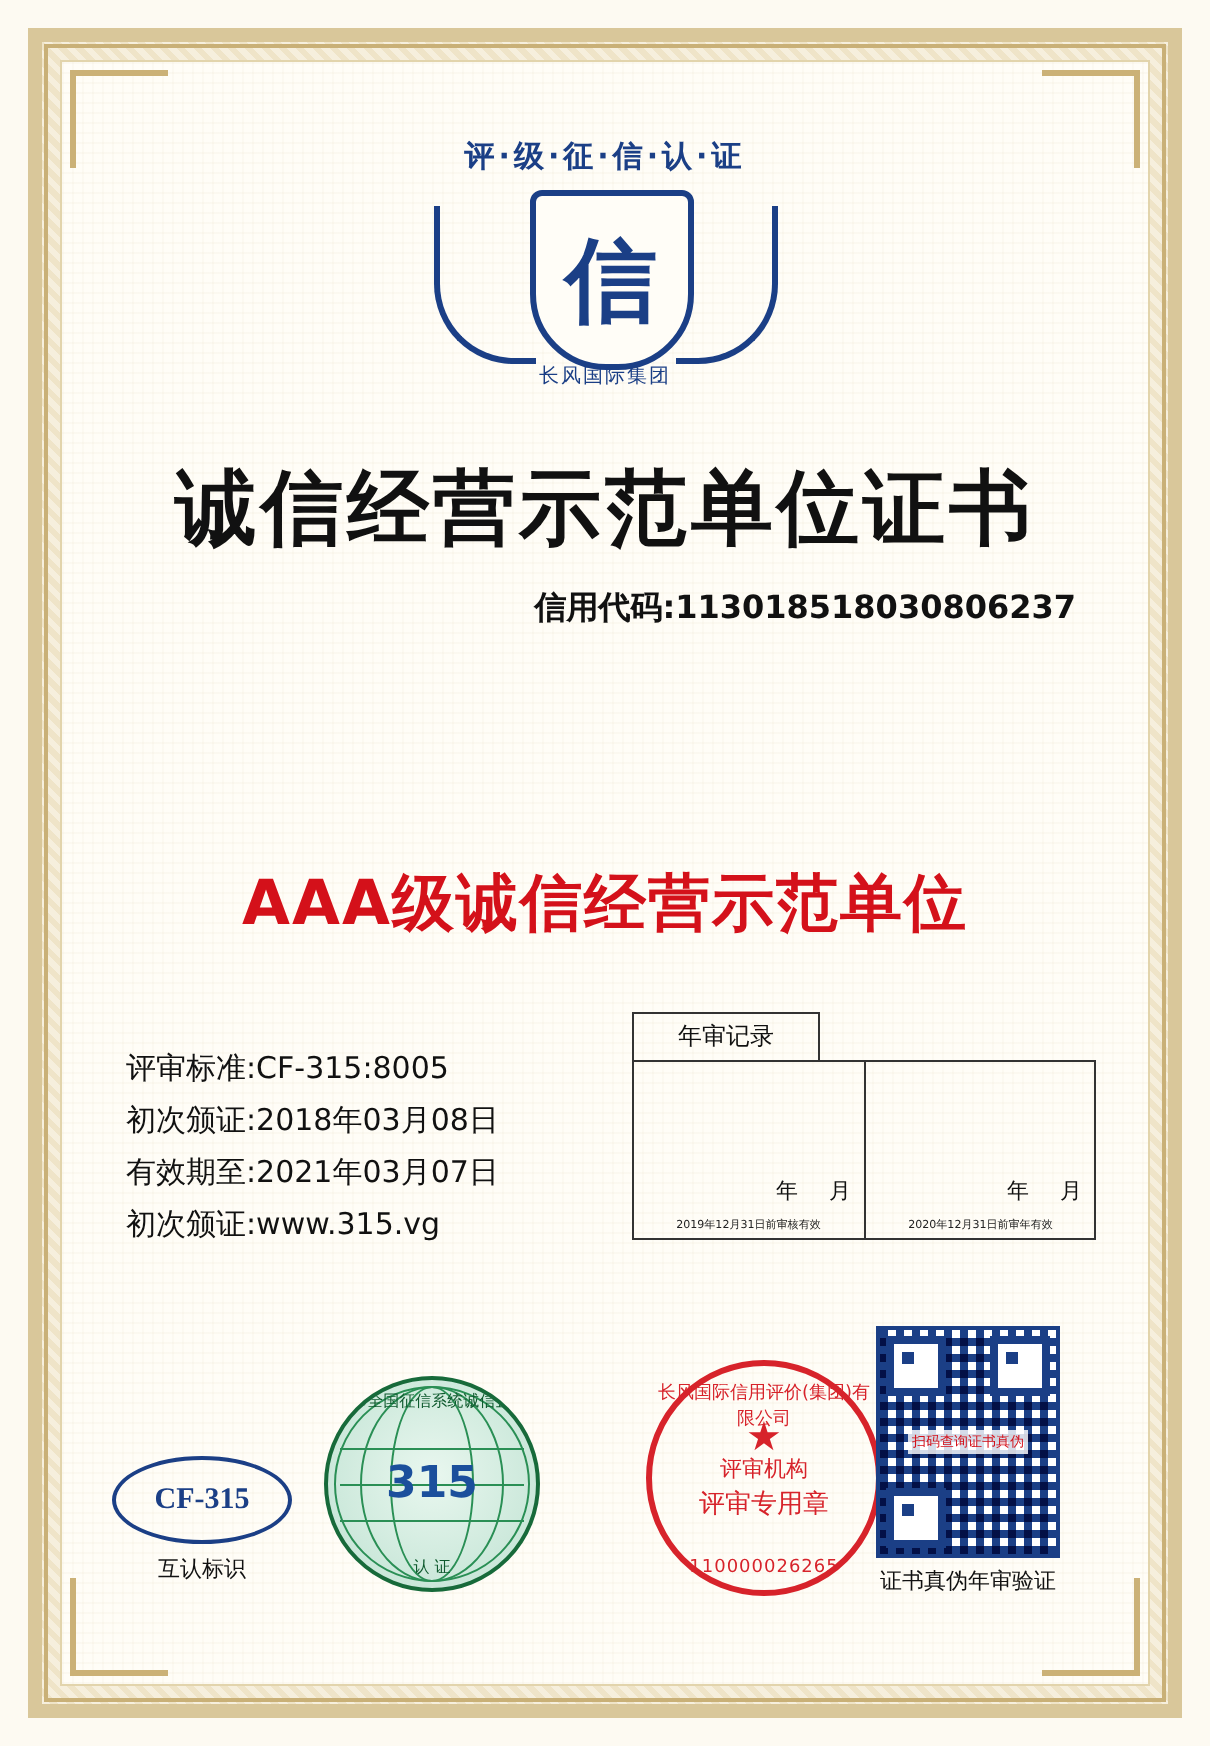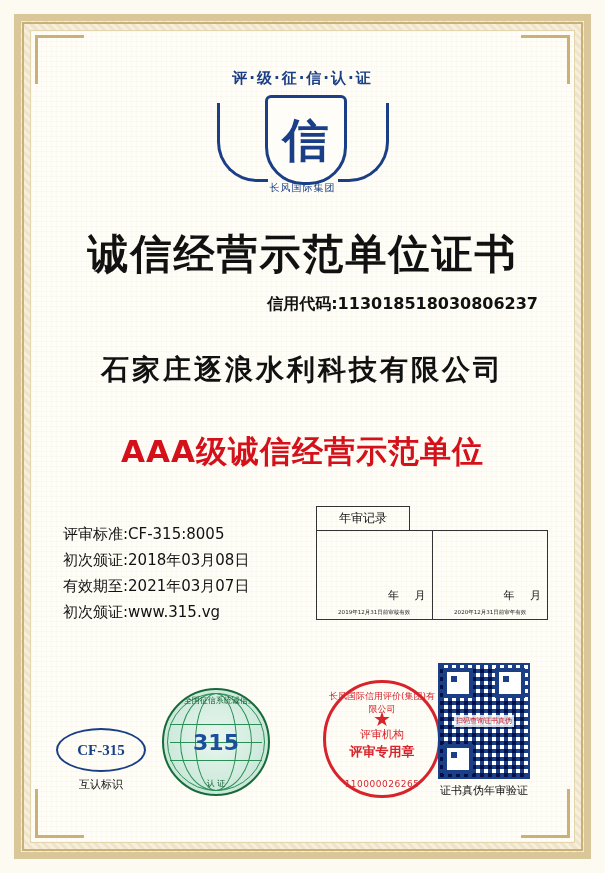--- a/index.html
+++ b/index.html
@@ -384,21 +384,21 @@
     font-size: 11px;
     font-family: "DejaVu Sans", sans-serif;
   }
   .stamp-main {
     position: absolute;
     left: 0;
     right: 0;
     top: 60px;
     text-align: center;
     font-size: 13px;
-    font-weight: bold;
+    font-weight: normal;
     font-family: "DejaVu Sans", sans-serif;
   }
 
   
   .badge-qr { right: 30px; bottom: 10px; width: 120px; }
   .qr {
     width: 92px;
     height: 116px;
     margin: 0 auto;
     position: relative;
@@ -471,21 +471,20 @@
         <div class="emblem-sub">长风国际集团</div>
       </div>
     </div>
 
     <div class="main-title">诚信经营示范单位证书</div>
 
     <div class="credit-code">
       <span>信用代码:</span><span>113018518030806237</span>
     </div>
 
-    <div class="company">石家庄逐浪水利科技有限公司</div>
 
     <div class="award">AAA级诚信经营示范单位</div>
 
     <div class="details">
       <div>评审标准:CF-315:8005</div>
       <div>初次颁证:2018年03月08日</div>
       <div>有效期至:2021年03月07日</div>
       <div>初次颁证:www.315.vg</div>
     </div>
 

